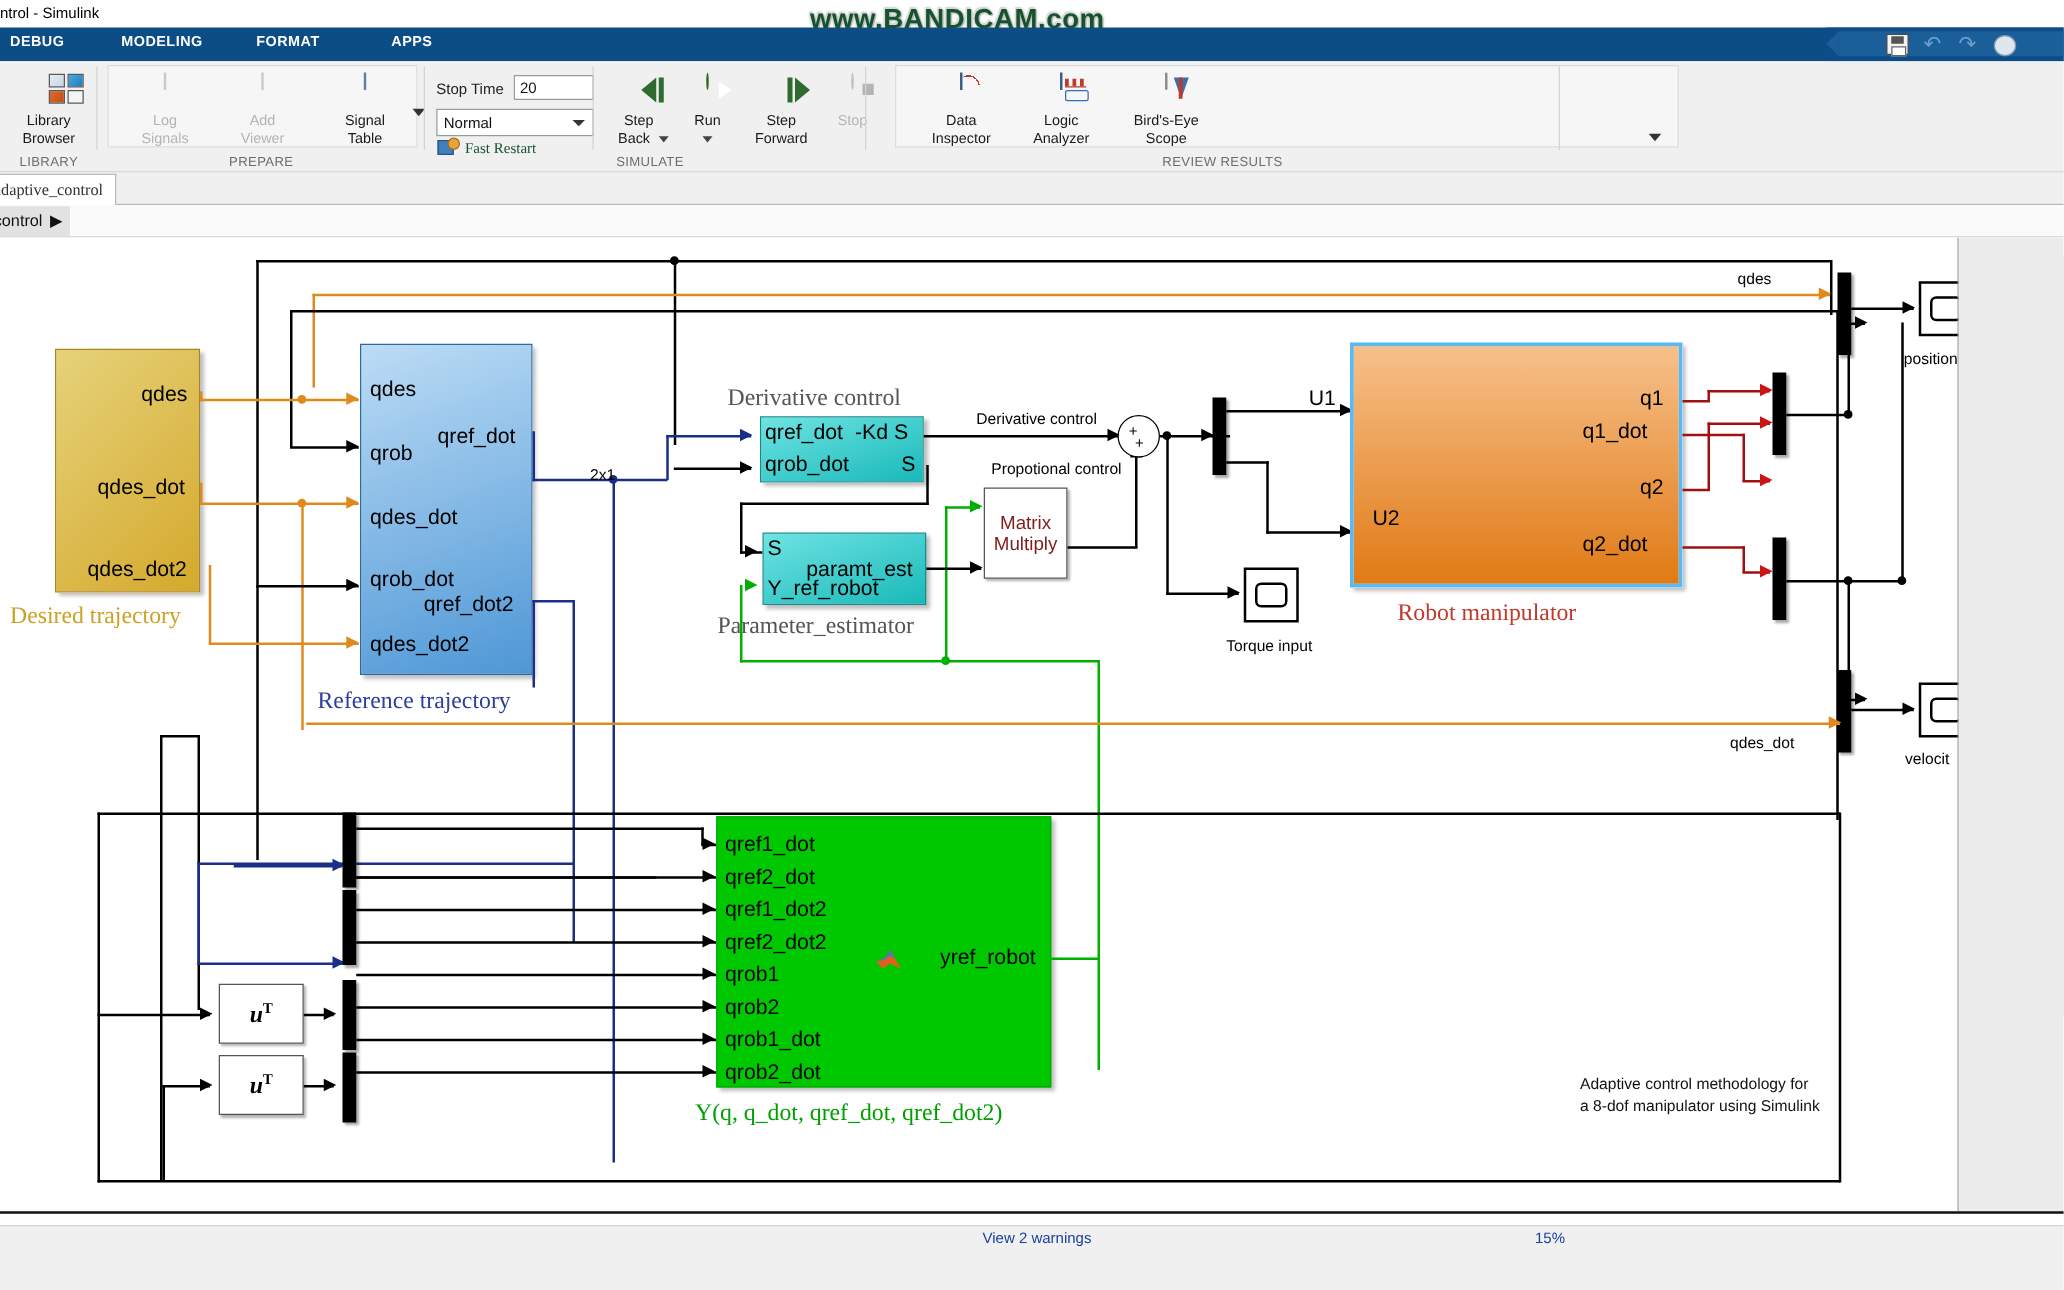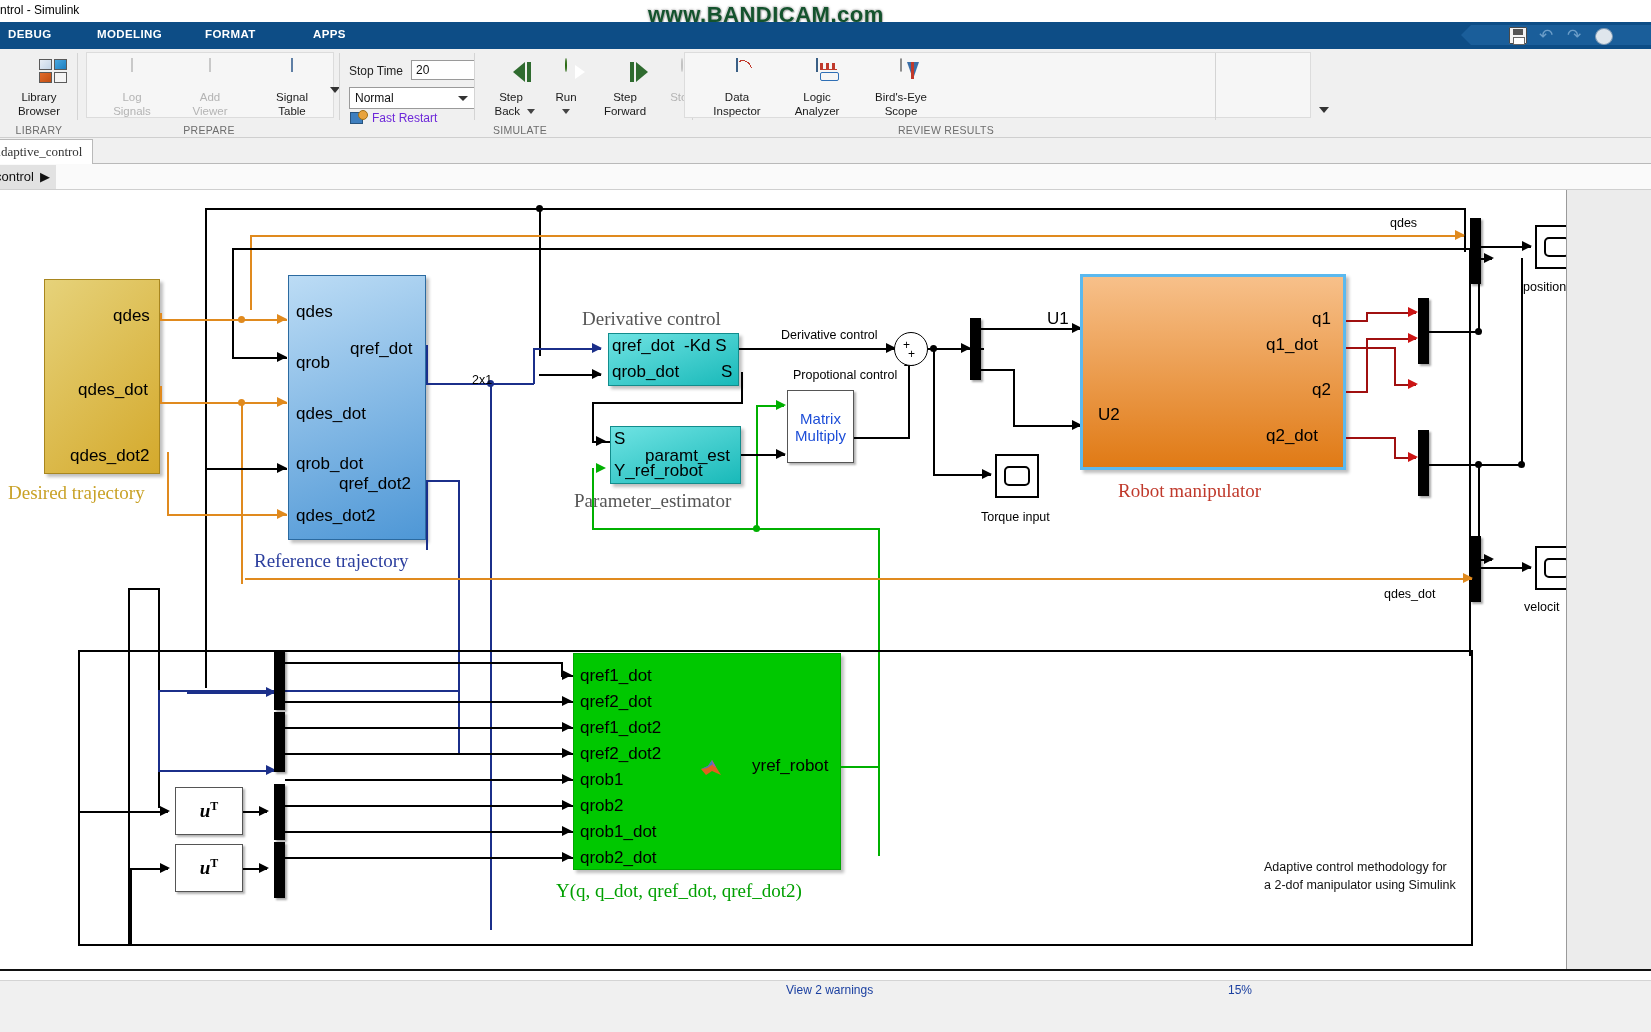--- a/index.html
+++ b/index.html
@@ -103,21 +103,21 @@
   .ti {
     position: absolute; background: #fff; border: 1px solid #9a9a9a;
     font-size: 12px; padding: 2px 4px; color: #111; font-family:"Liberation Sans",sans-serif;
   }
   .sel {
     position: absolute; background: #fff; border: 1px solid #9a9a9a;
     font-size: 12px; color: #111;
   }
   .sel .sv{position:absolute;left:5px;top:3px;}
   .sel .sc{position:absolute;right:6px;top:8px;width:0;height:0;border-left:5px solid transparent;border-right:5px solid transparent;border-top:5px solid #333;}
-  .fastrestart{position:absolute;font-size:12px;color:#6d28d9;}
+  .fastrestart{position:absolute;font-size:12px;color:#14532d;font-family:Liberation Serif, serif;}
   .fricon{position:absolute;width:16px;height:14px;}
   .fricon:before{content:"";position:absolute;left:0;top:2px;width:11px;height:10px;background:#3f7fbf;border:1px solid #28547f;}
   .fricon:after{content:"";position:absolute;left:8px;top:0;width:8px;height:8px;border-radius:50%;background:#e8a33d;border:1px solid #a06f16;}
 
   .stepico{position:relative;width:26px;height:26px;}
   .tri-l{position:absolute;left:2px;top:3px;width:0;height:0;border-top:10px solid transparent;border-bottom:10px solid transparent;border-right:12px solid #2f6b2f;}
   .bar-r{position:absolute;left:16px;top:3px;width:4px;height:20px;background:#2f6b2f;}
   .bar-l{position:absolute;left:5px;top:3px;width:4px;height:20px;background:#2f6b2f;}
   .tri-r{position:absolute;left:11px;top:3px;width:0;height:0;border-top:10px solid transparent;border-bottom:10px solid transparent;border-left:12px solid #2f6b2f;}
   .runcirc{position:relative;width:26px;height:26px;border-radius:50%;background:radial-gradient(circle at 35% 30%,#8fd15a,#3e9b1f);border:1px solid #2c6b14;}
@@ -209,21 +209,21 @@
 
   .scope{position:absolute;width:44px;height:44px;background:#fff;border:2px solid #000;}
   .scope:after{content:"";position:absolute;left:7px;top:10px;right:7px;bottom:10px;border:2px solid #000;border-radius:5px;}
 
   .sumb{position:absolute;width:34px;height:34px;border-radius:50%;border:1.6px solid #000;background:#fff;}
   .sumb .p1{position:absolute;left:8px;top:5px;font-size:12px;}
   .sumb .p2{position:absolute;left:13px;top:14px;font-size:12px;}
 
   .plain{position:absolute;background:#fff;border:1.6px solid #555;box-shadow:2px 2px 2px rgba(0,0,0,.3);
          display:flex;align-items:center;justify-content:center;text-align:center;
-         font-size:15px;color:#1d4ed8;line-height:17px;}
+         font-size:15px;color:#7f1d1d;line-height:17px;}
 
   .uT{position:absolute;background:#fff;border:1.6px solid #555;box-shadow:2px 2px 2px rgba(0,0,0,.3);
       display:flex;align-items:center;justify-content:center;
       font-family:"Liberation Serif",serif;font-style:italic;font-weight:bold;font-size:19px;}
   .uT sup{font-style:normal;font-size:12px;}
 
   .matlabico{position:absolute;width:22px;height:19px;}
 </style>
 </head>
 <body>
@@ -322,21 +322,21 @@
       <div class="btn dis" style="left:318px;top:10px;width:48px">
         <span class="ic28"><span class="stopcirc"></span></span>
         <span class="lbl" style="top:32px">Stop</span>
       </div>
 
       <div class="glabel" style="left:100px;width:160px">SIMULATE</div>
       <div class="gsep" style="left:134px"></div>
       <div class="gsep" style="right:-3px"></div>
     </div>
 
-    <div class="grp" style="left:676px;width:540px">
+    <div class="grp" style="left:708px;width:540px">
       <div class="panelbox" style="left:8px;width:627px"></div>
 
       <div class="btn" style="left:24px;top:10px;width:74px">
         <span class="ic28"><span class="diico"></span></span>
         <span class="lbl" style="top:32px">Data</span>
         <span class="lbl" style="top:46px">Inspector</span>
       </div>
 
       <div class="btn" style="left:104px;top:10px;width:74px">
         <span class="ic28"><span class="laico"></span></span>
@@ -664,21 +664,21 @@
         <path d="M1 11 L8 8 L12 2 L13 6 L7 10 Z" fill="#3c7fc0"></path>
         <path d="M12 2 L16 9 L13 8 Z" fill="#9a56b8"></path>
       </svg>
     </span>
     <div class="cap" style="left:556px;top:690px;color:#00a000">Y(q, q_dot, qref_dot, qref_dot2)</div>
 
     <div class="wire h gr" style="left:841px;top:576px;width:39px"></div>
 
     <div style="position:absolute;left:1264px;top:668px;font-size:12.5px;color:#111;line-height:18px;white-space:nowrap">
       <div>Adaptive control methodology for</div>
-      <div>a 2-dof manipulator using Simulink</div>
+      <div>a 8-dof manipulator using Simulink</div>
     </div>
 
     <div class="vline"></div>
     <div class="gutter"></div>
   </div>
 
   <div class="status">
     <div class="sbar"></div>
     <a class="warn" href="#">View 2 warnings</a>
     <div class="zoom">15%</div>

